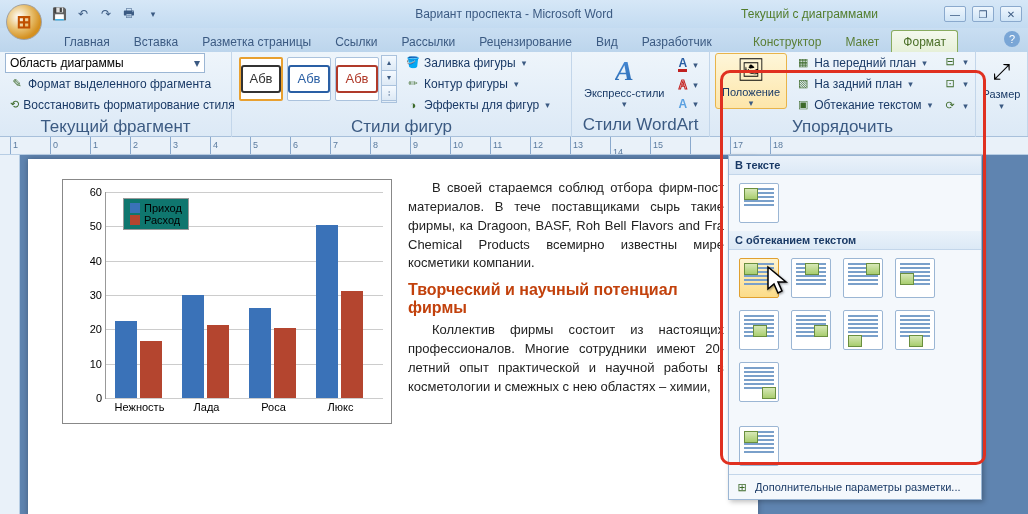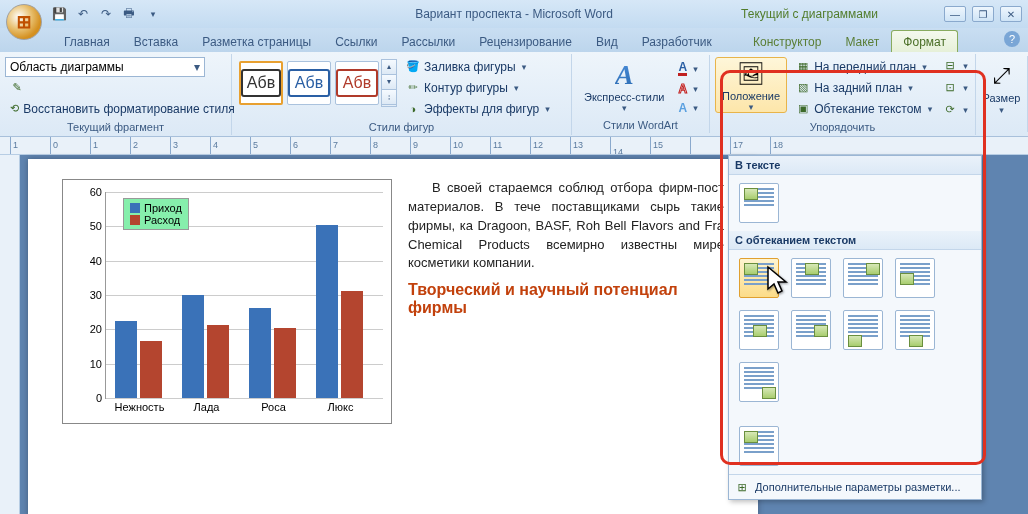--- a/index.html
+++ b/index.html
@@ -20,30 +20,30 @@
 .tabs { height: 24px; background: linear-gradient(#c9def2,#bcd5ec); display: flex; align-items: flex-end; padding-left: 52px; position: relative; }
 .tab { padding: 4px 11px 3px; color: #3b5a82; cursor: pointer; border: 1px solid transparent; border-bottom: none; }
 .tabs-context { position:absolute; right:70px; display:flex; }
 .tab.ctx { color: #5a7e36; }
 .tab.active { background: linear-gradient(#f4f9ee,#e6f0d8); border-color: #88ab5f; border-radius: 3px 3px 0 0; color:#4a6e26; }
 .help-btn{position:absolute;right:8px;top:3px;width:16px;height:16px;border-radius:50%;background:#7aa6d6;color:#fff;font-size:11px;display:flex;align-items:center;justify-content:center;}
 
 
 .ribbon { height: 85px; background: linear-gradient(#eef5fb,#dce9f6); display: flex; border-bottom: 1px solid #a8c0db; position: relative; align-items: center; }
 .ribbon-group { border-right: 1px solid #c3d6ea; padding: 3px 5px 0; display: flex; flex-direction: column; position: relative; }
-.group-label { text-align: center; font-size: 11px; color: #3b5a82; padding: 2px 0; }
+.group-label { text-align: center; font-size: 17px; color: #3b5a82; padding: 2px 0; }
 .group-content { flex: 1; display: flex; align-items: flex-start; }
 .rg-btn { display: flex; align-items: center; gap: 4px; padding: 2px 4px; color: #1a3a66; cursor: pointer; white-space: nowrap; border:1px solid transparent;border-radius:2px;}
 .dropdown-arrow::after { content: "▾"; font-size: 9px; margin-left: 2px; color:#3b5a82;}
 .vstack { display: flex; flex-direction: column; gap: 1px; }
 .chart-area-select{border:1px solid #9bb6d4;background:#fff;padding:2px 16px 2px 4px;width:200px;position:relative;}
 .chart-area-select::after{content:"▾";position:absolute;right:4px;color:#3b5a82;}
 .shape-style{width:44px;height:44px;border:1px solid #aac2dd;background:#fff;display:flex;align-items:center;justify-content:center;margin:2px;border-radius:2px;}
 .shape-style.sel{border:2px solid #e8a030;}
-.shape-inner{width:43px;height:28px;border-radius:3px;display:flex;align-items:center;justify-content:center;font-size:16px;}
+.shape-inner{width:43px;height:28px;border-radius:3px;display:flex;align-items:center;justify-content:center;font-size:13px;}
 .gallery-scroll{width:16px;display:flex;flex-direction:column;border:1px solid #aac2dd;}
 .gallery-scroll span{flex:1;display:flex;align-items:center;justify-content:center;font-size:8px;color:#3b5a82;background:linear-gradient(#f5faff,#dde9f5);border-bottom:1px solid #aac2dd;cursor:pointer;}
 .big-btn{display:flex;flex-direction:column;align-items:center;padding:0 6px;cursor:pointer;border:1px solid transparent;border-radius:3px;}
 .big-btn.open{background:linear-gradient(#fef6d9,#fde6aa);border-color:#e8b44a;}
 .big-ico{width:32px;height:32px;display:flex;align-items:center;justify-content:center;font-size:22px;}
 .big-lbl{font-size:11px;color:#1a3a66;text-align:center;line-height:1.1;}
 .mini-ico{width:14px;height:14px;display:inline-flex;align-items:center;justify-content:center;font-size:11px;color:#3d6a2a;}
 .wa-letter{font-family:serif;font-size:28px;font-weight:bold;font-style:italic;background:linear-gradient(#4a8edb,#2a6ab0);-webkit-background-clip:text;color:transparent;}
 
 
@@ -51,21 +51,21 @@
 
 
 .ruler-h{height:18px;background:#e9f1f9;border-bottom:1px solid #b7cde4;position:relative;font-size:9px;color:#5a7a9e;overflow:hidden;}
 .ruler-h .tick{position:absolute;top:0;height:100%;border-left:1px solid #8aa9cd;}
 .doc-area{position:relative;background:#5f84b0;height:calc(514px - 28px - 24px - 85px - 18px);display:flex;}
 .ruler-v{width:20px;background:#e9f1f9;border-right:1px solid #b7cde4;}
 .page{background:#fff;margin:4px 0 0 8px;width:730px;height:100%;box-shadow:0 0 6px rgba(0,0,0,.3);padding:20px 34px 0 34px;position:relative;}
 
 
 .chart-container{border:1px solid #888;padding:8px 8px 4px 8px;width:330px;height:245px;float:left;margin-right:16px;position:relative;background:#fff;}
-.legend{position:absolute;top:18px;left:60px;background:#86efac;border:1px solid #999;padding:3px 6px;font-size:11px;z-index:2;}
+.legend{position:absolute;top:18px;left:60px;background:#0f766e;border:1px solid #999;padding:3px 6px;font-size:11px;z-index:2;}
 .legend-item{display:flex;align-items:center;gap:4px;}
 .legend-sw{width:10px;height:10px;}
 .chart-plot{position:absolute;left:42px;top:12px;right:8px;bottom:24px;border-left:1px solid #999;border-bottom:1px solid #999;}
 .gridline{position:absolute;left:0;right:0;border-top:1px solid #ccc;}
 .ylabel{position:absolute;right:100%;margin-right:4px;font-size:11px;transform:translateY(-50%);padding-left:42px;}
 .bar-group{position:absolute;bottom:0;display:flex;gap:3px;align-items:flex-end;}
 .bar{width:22px;}
 .xlabel{position:absolute;top:100%;font-size:11px;transform:translateX(-50%);margin-top:3px;white-space:nowrap;}
 
 .body-text{font-size:13px;color:#222;text-align:justify;line-height:1.45;}
@@ -128,20 +128,21 @@
 </div>
 
 <div class="ribbon">
 
   <div class="ribbon-group" style="width:232px">
     <div class="group-content">
         <div class="vstack" style="width:100%">
       <div class="chart-area-select">Область диаграммы</div>
       <div class="rg-btn">
             <span class="mini-ico">✎</span>
+            <span>Формат выделенного фрагмента</span>
           </div>
       <div class="rg-btn">
             <span class="mini-ico">⟲</span>
             <span>Восстановить форматирование стиля</span>
           </div>
     </div>
       </div>
     <div class="group-label">Текущий фрагмент</div>
   </div>
 
@@ -344,20 +345,21 @@
           <div class="bar-group" style="left: 209.5px;">
             <div class="bar" style="background: rgb(58, 114, 184); height: 173.333px;"></div>
             <div class="bar" style="background: rgb(180, 69, 47); height: 106.667px;"></div>
           </div>
           <div class="xlabel" style="left: 234.5px;">Люкс</div>
         </div>
     </div>
 
     <div class="body-text" id="para1" style="text-indent: 24px;">В   своей  стараемся соблюд отбора фирм-пост материалов. В тече поставщиками сырь такие фирмы, ка Dragoon, BASF, Roh Bell Flavors and Fra Chemical Products всемирно известны мире косметики компании.</div>
     <div class="heading">Творческий и научный потенциал фирмы</div>
+    <div class="body-text" style="text-indent:24px">Коллектив фирмы состоит из настоящих профессионалов. Многие сотрудники имеют 20-летний опыт практической и научной работы в косметологии и смежных с нею областях – химии,</div>
   </div>
 
   <div class="pos-panel">
     <div class="pos-head">В тексте</div>
     <div class="pos-grid">
       <div class="pos-item">
           <div class="lines">
             <span></span>
             <span></span>
             <span></span>

